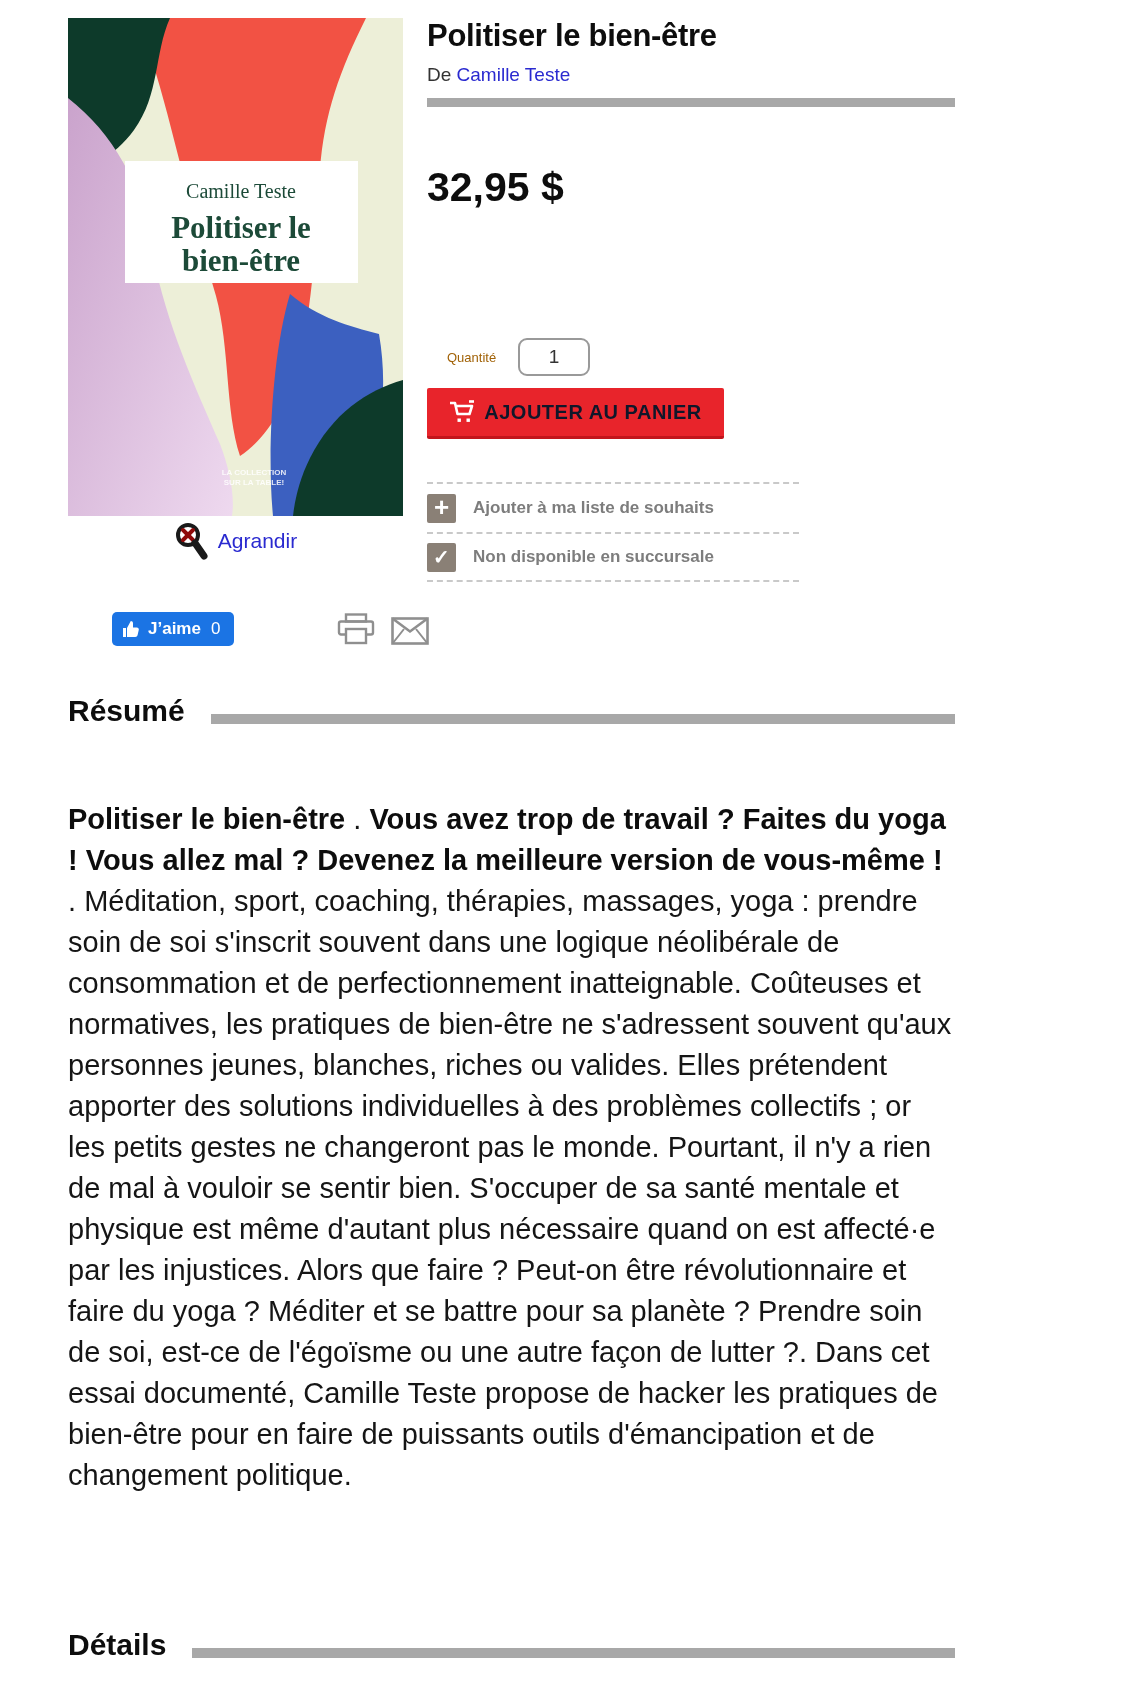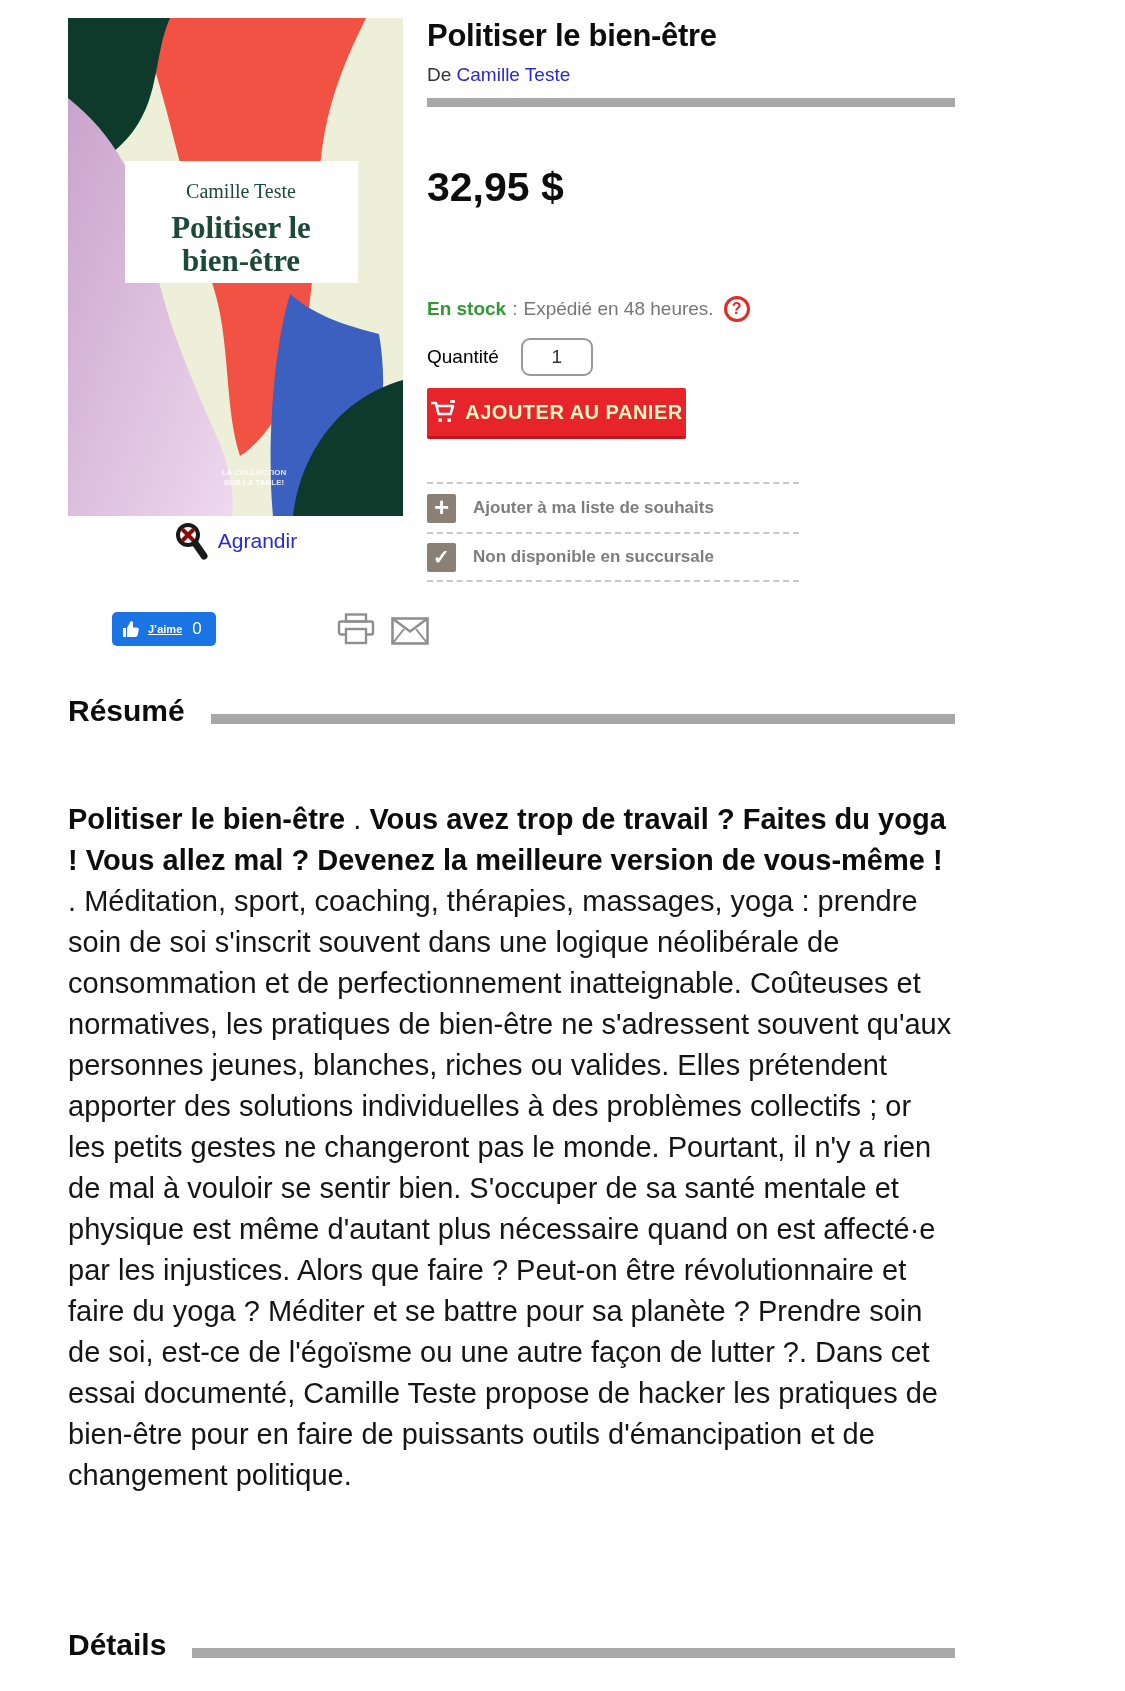--- a/index.html
+++ b/index.html
@@ -17,36 +17,36 @@
   .bar { background:#a8a8a8; height:9px; }
   .bar-title { position:absolute; left:427px; top:98px; width:528px; }
   .price { position:absolute; left:427px; top:132px; font-size:41px; font-weight:bold; color:#0d0d0d;margin-top:32px; }
 
   .stock-line { position:absolute; left:427px; top:296px; font-size:19px; color:#777; display:flex; align-items:center; }
   .stock-label { color:#339933; font-weight:bold; }
   .stock-sep { margin:0 6px; }
   .q-icon { width:26px; height:26px; border:3px solid #e02b27; border-radius:50%; color:#e02b27; font-weight:bold; font-size:16px; display:inline-flex; align-items:center; justify-content:center; margin-left:10px; }
 
   .qty-row { position:absolute; left:427px; top:338px; display:flex; align-items:center; }
-  .qty-label { font-size:19px; color:#000000; }
+  .qty-label { font-size:13px; color:#a16207;margin-left:20px; }
   .qty-input { margin-left:22px; width:72px; height:38px; border:2px solid #999; border-radius:9px; text-align:center; font-size:19px; color:#333; font-family:"Liberation Sans",sans-serif; }
 
-  .cart-btn { position:absolute; left:427px; top:388px; width:259px; height:51px; background:#e8242b; border:none; border-bottom:3px solid #c2151c; color:#fef9c3; font-family:"Liberation Sans",sans-serif; font-weight:bold; font-size:20px; letter-spacing:0.5px; display:flex; align-items:center; justify-content:center; gap:8px; cursor:pointer; border-radius:2px; }
+  .cart-btn { position:absolute; left:427px; top:388px; width:297px; height:51px; background:#e8242b; border:none; border-bottom:3px solid #c2151c; color:#0f172a; font-family:"Liberation Sans",sans-serif; font-weight:bold; font-size:20px; letter-spacing:0.5px; display:flex; align-items:center; justify-content:center; gap:8px; cursor:pointer; border-radius:2px; }
 
   .wish-block { position:absolute; left:427px; top:482px; width:372px; }
   .wish-row { display:flex; align-items:center; gap:17px; height:50px; border-top:2px dashed #c9c9c9; cursor:pointer; }
   .wish-block .wish-row:last-child { border-bottom:2px dashed #c9c9c9; }
   .sq-icon { width:29px; height:29px; background:#8a8076; border-radius:2px; color:#fff; display:flex; align-items:center; justify-content:center; flex:0 0 29px; }
   .sq-icon.plus { font-size:26px; font-weight:bold; line-height:1; padding-bottom:3px; }
   .sq-icon.check { font-size:20px; font-weight:bold; }
   .wish-text { font-size:17px; font-weight:bold; color:#7d7d7d;text-align:right; }
 
   
   .like-btn { position:absolute; left:112px; top:612px; height:34px; background:#1b74e4; border:none; border-radius:5px; color:#fff; display:flex; align-items:center; padding:0 14px 0 10px; gap:8px; font-family:"Liberation Sans",sans-serif; cursor:pointer; }
-  .like-label { font-weight:bold; font-size:11px;text-decoration:underline; }
+  .like-label { font-weight:bold; font-size:17px; }
   .like-count { font-size:17px; font-weight:normal; margin-left:2px; }
   .print-icon { position:absolute; left:337px; top:613px; cursor:pointer; }
   .mail-icon { position:absolute; left:391px; top:617px; cursor:pointer; }
 
   
   .section-head { position:absolute; left:68px; width:887px; display:flex; align-items:flex-end;justify-content:space-between; }
   .section-head h2 { font-size:30px; font-weight:bold; color:#0d0d0d; line-height:1; }
   .section-head .bar { flex:1; margin-left:26px; margin-bottom:2px; height:10px; }
   .head-resume { top:696px; }
   .head-details { top:1630px; }
@@ -93,26 +93,20 @@
   </div>
 
   <h1 class="prod-title">Politiser le bien-être</h1>
   <div class="author-line">
     <span>De</span>
     <a href="#">Camille Teste</a>
   </div>
   <div class="bar bar-title"></div>
   <div class="price">32,95 $</div>
 
-  <div class="stock-line">
-    <span class="stock-label">En stock</span>
-    <span class="stock-sep">:</span>
-    <span>Expédié en 48 heures.</span>
-    <span class="q-icon">?</span>
-  </div>
 
   <div class="qty-row">
     <span class="qty-label">Quantité</span>
     <input class="qty-input" type="text" value="1" style="">
   </div>
 
   <button class="cart-btn">
     <svg width="27" height="24" viewBox="0 0 27 24">
       <path d="M1,3 h5 l2.5,11 h12 l2.5,-8 h-16" fill="none" stroke="#fff" stroke-width="2.6" stroke-linejoin="round"></path>
       <line x1="20" y1="1.5" x2="25" y2="1.5" stroke="#fff" stroke-width="2.6"></line>

